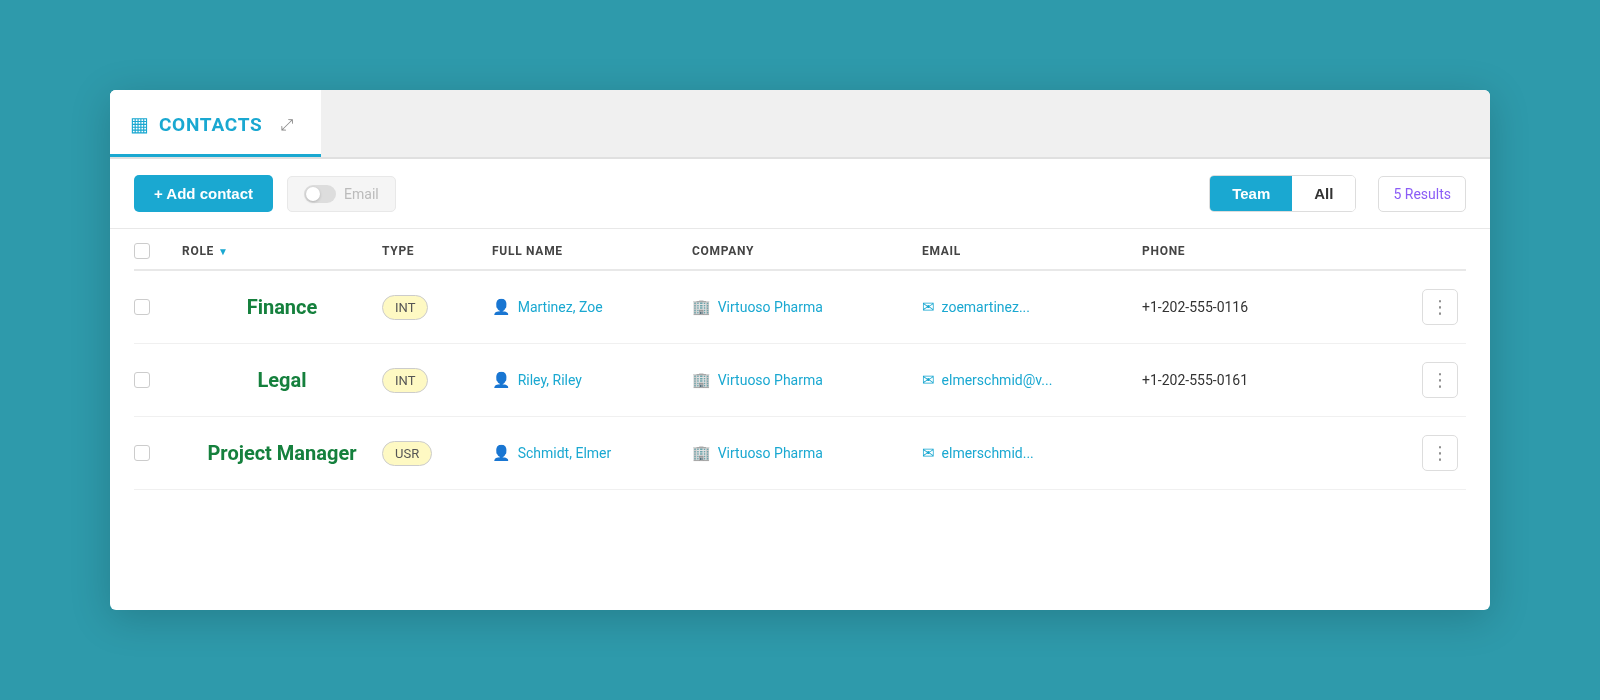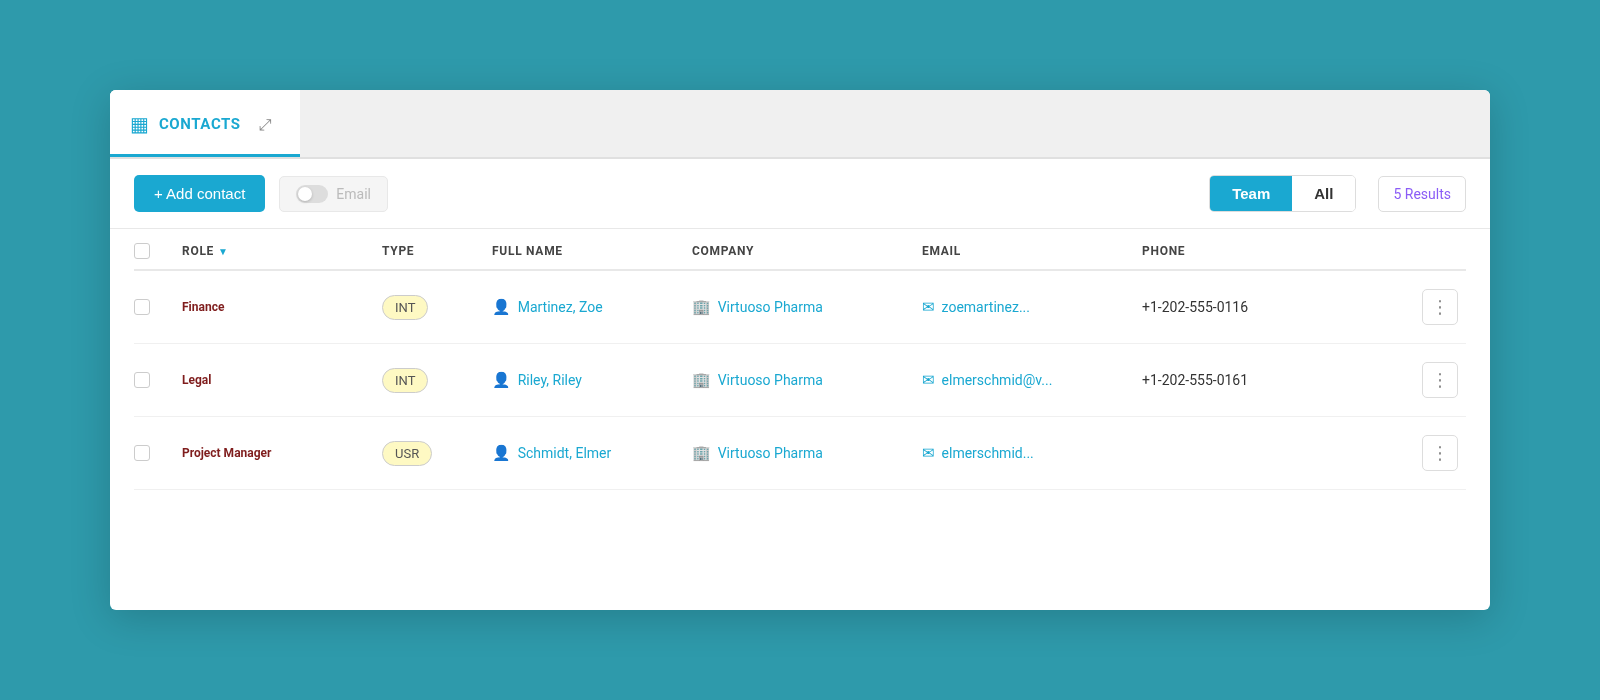--- a/index.html
+++ b/index.html
@@ -37,21 +37,21 @@
       align-items: center;
       gap: 10px;
       padding: 22px 28px 18px 20px;
       cursor: pointer;
     }
     .tab-icon {
       color: #1aa8d1;
       font-size: 20px;
     }
     .tab-title {
-      font-size: 15px;
+      font-size: 19px;
       font-weight: 700;
       letter-spacing: 0.04em;
       color: #1aa8d1;
     }
     .tab-expand {
       color: #888;
       font-size: 16px;
       margin-left: 8px;
       cursor: pointer;
     }
@@ -65,21 +65,21 @@
       background: #fff;
       border-bottom: 1px solid #e8e8e8;
     }
     .btn-add {
       background: #1aa8d1;
       color: #fff;
       border: none;
       border-radius: 5px;
       padding: 10px 20px;
       font-size: 15px;
-      font-weight: 400;
+      font-weight: 700;
       cursor: pointer;
       display: flex;
       align-items: center;
       gap: 6px;
       white-space: nowrap;
     }
     .email-toggle {
       display: flex;
       align-items: center;
       background: #f5f5f5;
@@ -182,23 +182,24 @@
     }
     .checkbox {
       width: 16px;
       height: 16px;
       border: 1.5px solid #ccc;
       border-radius: 3px;
       cursor: pointer;
       background: #fff;
     }
     .cell-role {
-      color: #7f1d1d;
+      color: #15803d;
       font-weight: 700;
-      font-size: 12px;
+      font-size: 20px;
+      text-align: center;
     }
     .cell-type {
       display: flex;
     }
     .type-badge {
       border: 1px solid #ccc;
       border-radius: 20px;
       padding: 4px 12px;
       font-size: 13px;
       color: #555;

